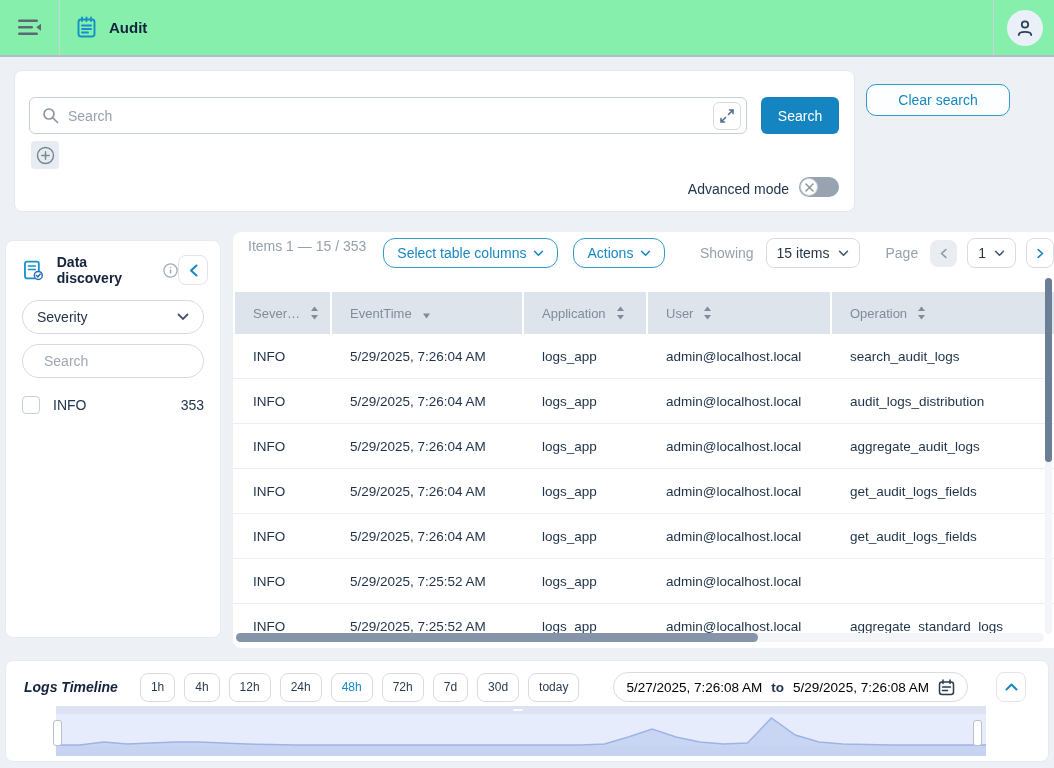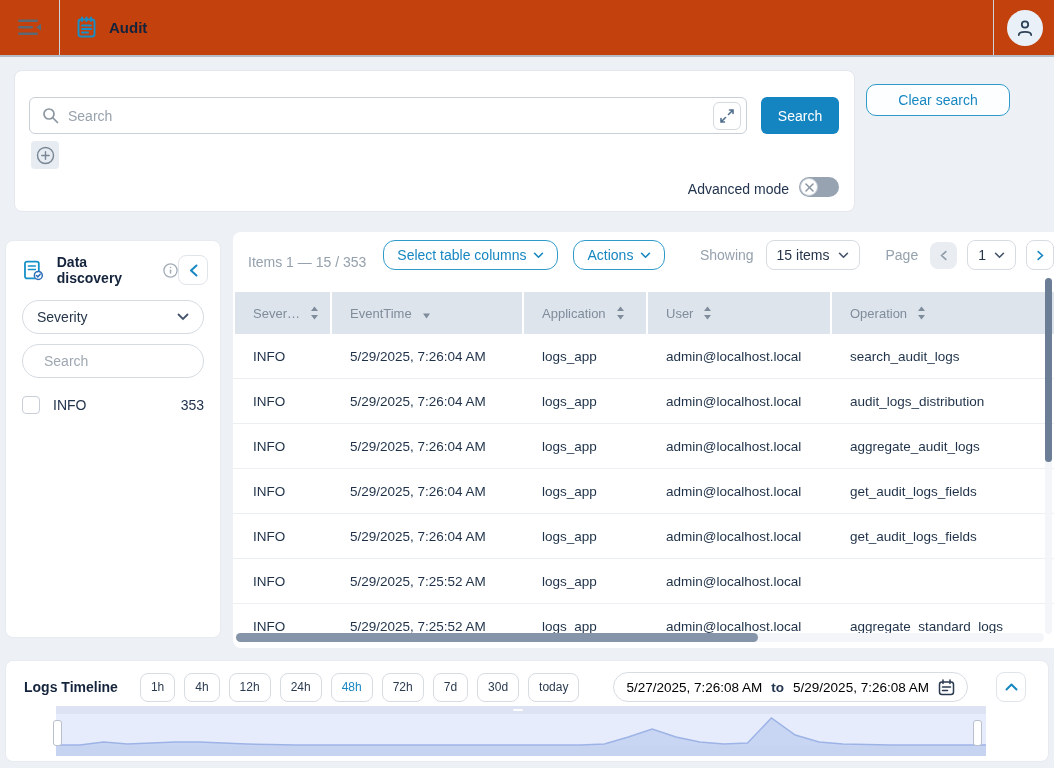--- a/index.html
+++ b/index.html
@@ -4,21 +4,21 @@
 <style>
   * { box-sizing: border-box; margin: 0; padding: 0; }
   html,body { width:1054px; height:768px; }
   body {
     background:#edf1f6;
     font-family:"Liberation Sans","DejaVu Sans",sans-serif;
     position:relative; overflow:hidden; color:#1e3148;
   }
   
   .topbar { position:absolute; top:0; left:0; width:1054px; height:57px;
-    background:#c2410c; border-bottom:2px solid #b2bdc9; display:flex; align-items:center; }
+    background:#86efac; border-bottom:2px solid #b2bdc9; display:flex; align-items:center; }
   .hamburger-btn { margin-left:15px; width:30px; height:30px; display:flex; align-items:center; justify-content:center; cursor:pointer; }
   .tb-divider { width:1px; height:55px; background:#ccd3da; margin-left:14px; }
   .audit-ic { margin-left:16px; display:flex; }
   .tb-title { margin-left:12px; font-size:15px; font-weight:bold; color:#14233c; }
   .tb-right { margin-left:auto; display:flex; align-items:center; height:55px; }
   .avatar { width:36px; height:36px; border-radius:50%; background:#e9f0f8; display:flex;
     align-items:center; justify-content:center; margin:0 11px 0 13px; cursor:pointer; }
   
   .search-card { position:absolute; left:14px; top:70px; width:841px; height:142px;
     background:#fff; border:1px solid #e4e8ee; border-radius:8px; }
@@ -59,21 +59,21 @@
     font-family:inherit; color:#3a4a5c; background:transparent; }
   .sb-search input::placeholder { color:#9fa8b2; }
   .facet-row { margin:18px 16px 0; display:flex; align-items:center; }
   .facet-row input[type=checkbox] { appearance:none; width:18px; height:18px;
     border:1.5px solid #c7ced6; border-radius:4px; background:#fff; cursor:pointer; }
   .facet-label { margin-left:13px; font-size:14px; color:#22344e; }
   .facet-count { margin-left:auto; font-size:14px; color:#22344e; }
   
   .table-card { position:absolute; left:233px; top:232px; width:821px; height:416px;
     background:#fff; border-radius:8px 0 0 8px; overflow:hidden; }
-  .t-toolbar { display:flex; align-items:flex-end; height:38px; padding:6px 0 0 15px; }
+  .t-toolbar { display:flex; align-items:flex-start; height:38px; padding:6px 0 0 15px; }
   .t-items { font-size:14px; color:#95a1ad; }
   .btn-outline-blue { height:30px; border:1px solid #2f9bcb; border-radius:12px; background:#fff;
     color:#1787c1; font-size:14px; font-family:inherit; padding:0 13px; display:flex;
     align-items:center; gap:7px; cursor:pointer; }
   .sel-cols { margin-left:17px; }
   .actions { margin-left:15px; }
   .t-right { margin-left:auto; display:flex; align-items:center; }
   .t-gray { font-size:14px; color:#95a1ad; }
   .btn-white { height:30px; border:1px solid #d7dce2; border-radius:8px; background:#fff;
     color:#26364a; font-size:14px; font-family:inherit; padding:0 10px; display:flex;
@@ -97,21 +97,21 @@
   .hscroll .thumb { position:absolute; left:0; top:0; height:9px; width:522px;
     background:#8594a8; border-radius:5px; cursor:pointer; }
   .vscroll { position:absolute; right:2px; top:46px; width:7px; height:356px;
     background:#f3f5f8; border-radius:4px; }
   .vscroll .thumb { position:absolute; top:0; left:0; width:7px; height:184px;
     background:#6c7e95; border-radius:4px; cursor:pointer; }
   
   .timeline-card { position:absolute; left:5px; top:660px; width:1044px; height:102px;
     background:#fff; border:1px solid #e7ebf0; border-radius:8px; }
   .tl-row { display:flex; align-items:center; padding:11px 16px 0 18px; }
-  .tl-title { font-size:14px; font-weight:bold; color:#14233c; }
+  .tl-title { font-size:14px; font-weight:bold; color:#14233c;font-style:italic; }
   .tl-ranges { display:flex; gap:9px; margin-left:22px; }
   .range-btn { height:29px; padding:0 10px; border:1px solid #d7dce2; border-radius:8px;
     background:#fff; font-size:12px; color:#2b3b4f; font-family:inherit; cursor:pointer; }
   .range-btn.active { color:#1787c1; }
   .date-pill { margin-left:34px; height:30px; border:1px solid #d7dce2; border-radius:15px;
     display:flex; align-items:center; gap:9px; padding:0 12px; cursor:pointer; background:#fff; }
   .date-val { font-size:13.5px; color:#000000; }
   .date-to { font-size:13.5px; color:#22344e; font-weight:bold; }
   .tl-collapse { margin-left:auto; margin-right:6px; width:30px; height:30px;
     border:1px solid #e0e5eb; border-radius:8px; background:#fff; display:flex;

